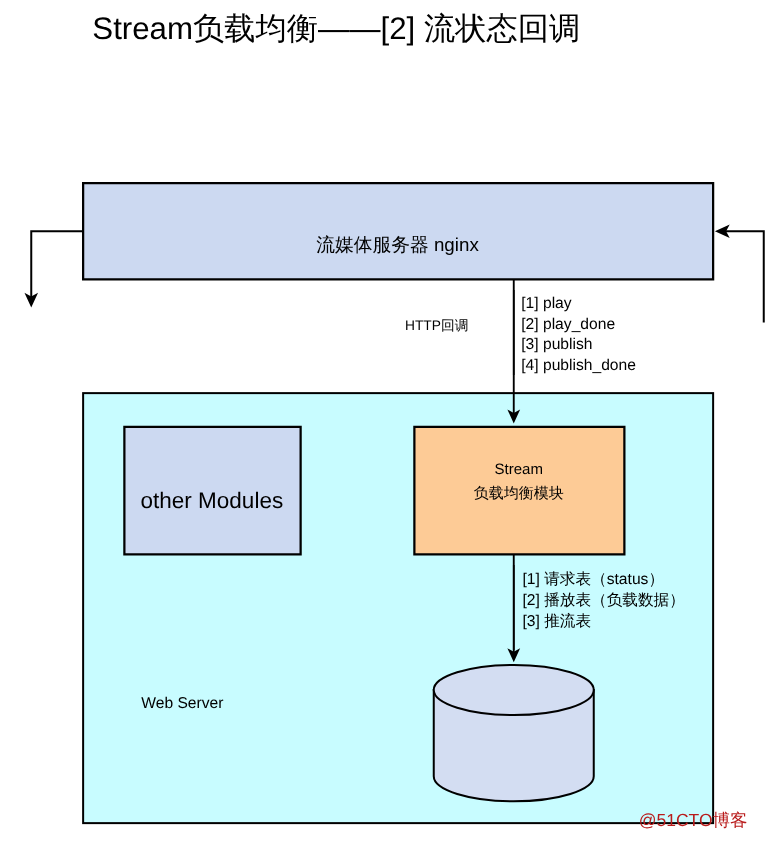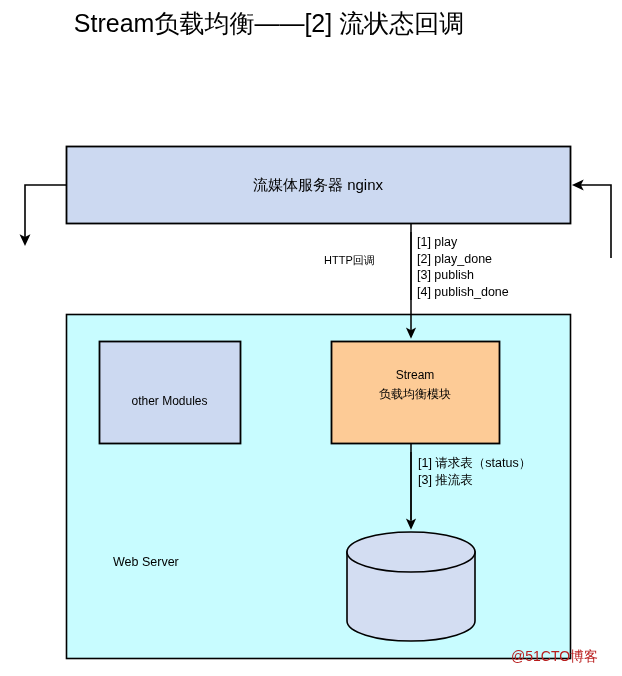--- a/index.html
+++ b/index.html
@@ -47,28 +47,28 @@
   .box-label {
     position: absolute;
     display: flex;
     flex-direction: column;
     align-items: center;
     justify-content: center;
     text-align: center;
     pointer-events: none;
   }
   #nginx-label {
-    left: 66px; top: 146px;
+    left: 66px; top: 157px;
     width: 504px; height: 78px;
     font-size: 15px;
   }
   #other-modules-label {
     left: 99px; top: 341px;
     width: 141px; height: 119px;
-    font-size: 12px;
+    font-size: 18px;
   }
   #stream-module-label {
     left: 331px; top: 341px;
     width: 168px; height: 88px;
     font-size: 12px;
     line-height: 19px;
   }
   #db-label {
     left: 345px; top: 552px;
     width: 130px; height: 76px;
@@ -165,18 +165,19 @@
 
   <div class="abs" id="callback-list">
     <span class="list-line">[1] play</span>
     <span class="list-line">[2] play_done</span>
     <span class="list-line">[3] publish</span>
     <span class="list-line">[4] publish_done</span>
   </div>
 
   <div class="abs" id="db-ops-list">
     <span class="list-line">[1] 请求表（status）</span>
+    <span class="list-line">[2] 播放表（负载数据）</span>
     <span class="list-line">[3] 推流表</span>
   </div>
 
   <div class="abs" id="watermark">@51CTO博客</div>
 
 </div>
 
 </body></html>

